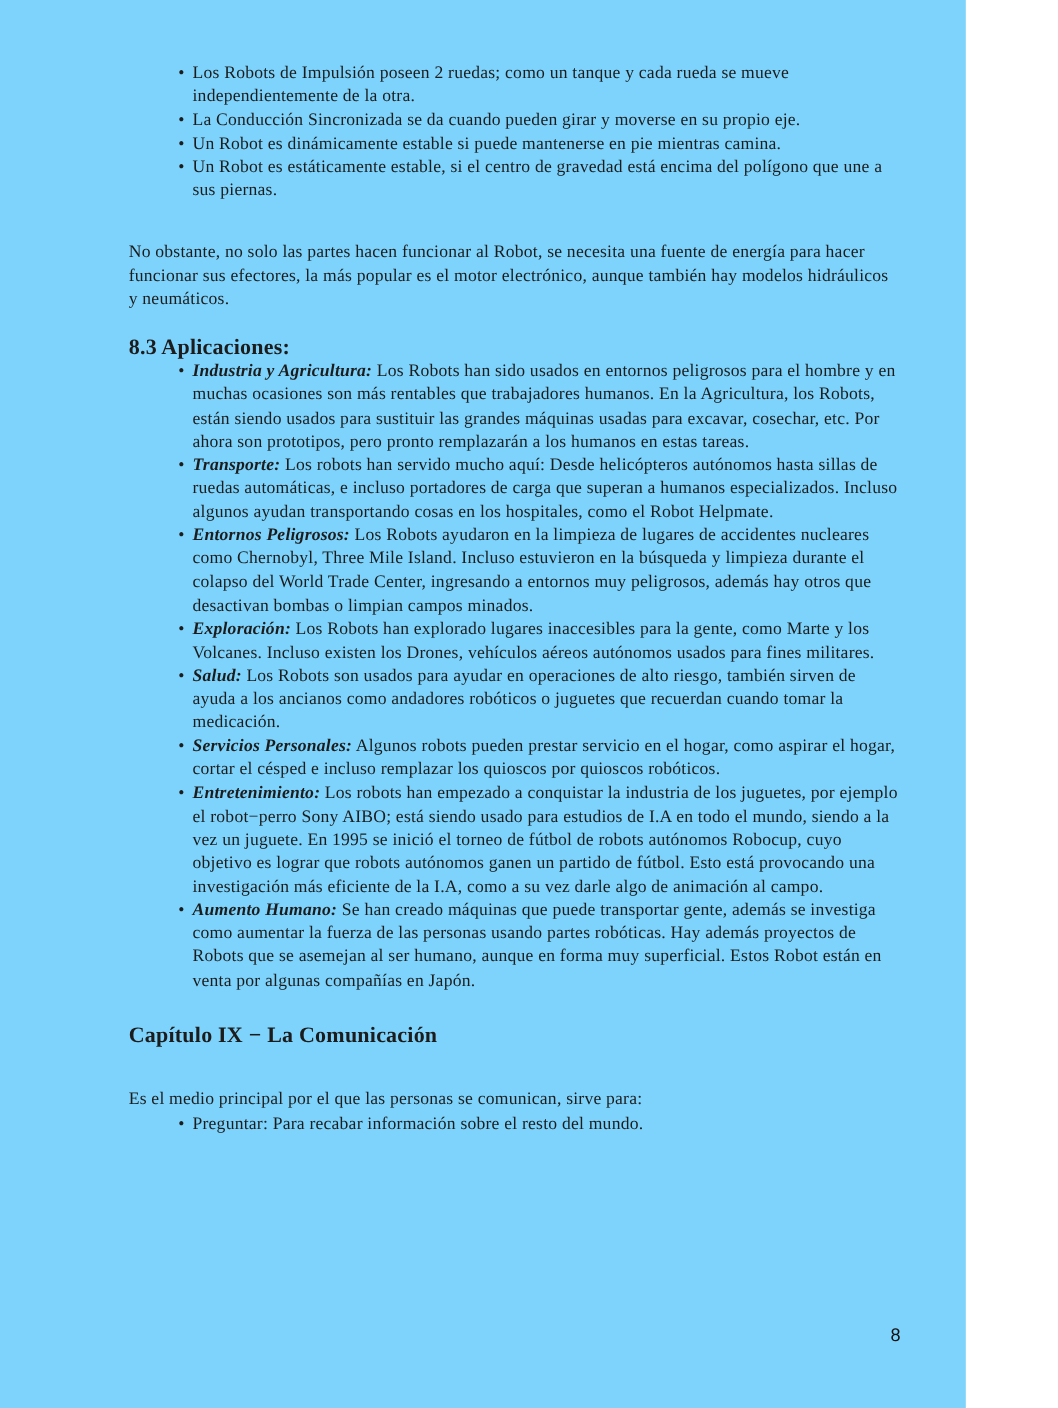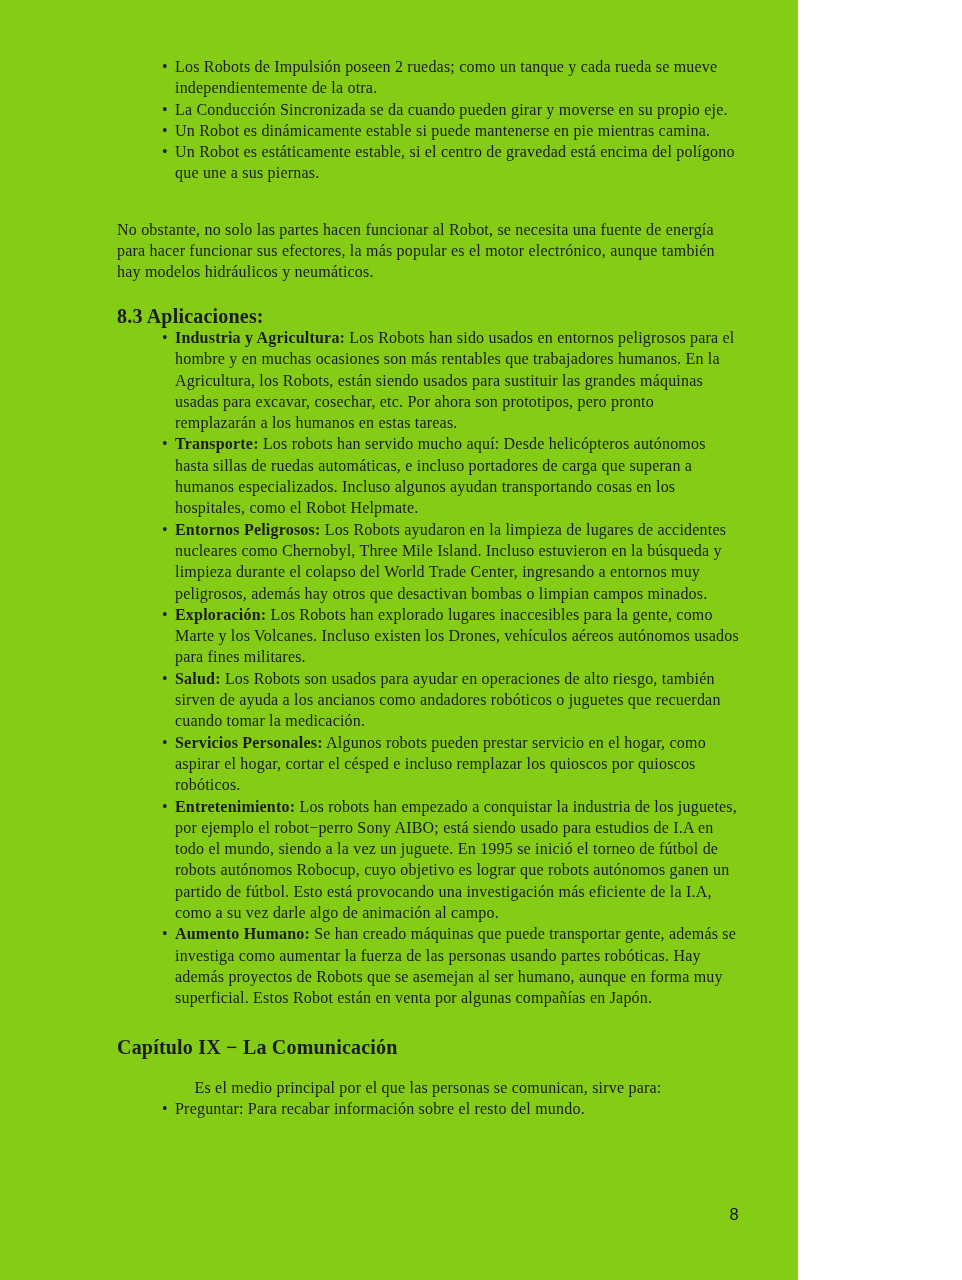--- a/index.html
+++ b/index.html
@@ -3,23 +3,23 @@
 <meta charset="utf-8">
 <title>Documento - Página 8</title>
 <style>
   html, body {
     margin: 0;
     padding: 0;
     background: #ffffff;
   }
   .page {
     position: relative;
-    width: 798px;
+    width: 878px;
     height: 1280px;
-    background: #84cc16;
+    background: #7dd3fc;
     overflow: hidden;
     font-family: "Liberation Serif", "DejaVu Serif", serif;
     font-size: 16px;
     line-height: 21.3px;
     letter-spacing: 0.2px;
     color: #1c1c1c;
   }
   .content {
     position: absolute;
     top: 56px;
@@ -47,24 +47,24 @@
   }
   .para-energy { margin-top: 35px; }
   .heading {
     font-size: 20px;
     font-weight: bold;
     margin: 23px 0 0 0;
     line-height: 21.3px;
   }
   .list-applications { margin-top: 22px; }
   .heading-chapter { margin-top: 29px; }
-  .para-intro { margin-top: 18px; text-align: center; }
+  .para-intro { margin-top: 37px; }
   .list-communication { margin-top: 20px; }
   .para-problems { margin-top: 22px; }
-  .term { font-weight: bold; }
+  .term { font-weight: bold; font-style: italic; }
   .page-number {
     position: absolute;
     top: 1204px;
     right: 59px;
     font-family: "Liberation Sans", "DejaVu Sans", sans-serif;
     font-size: 16.5px;
     line-height: 20px;
     color: #111111;
   }
 </style>

